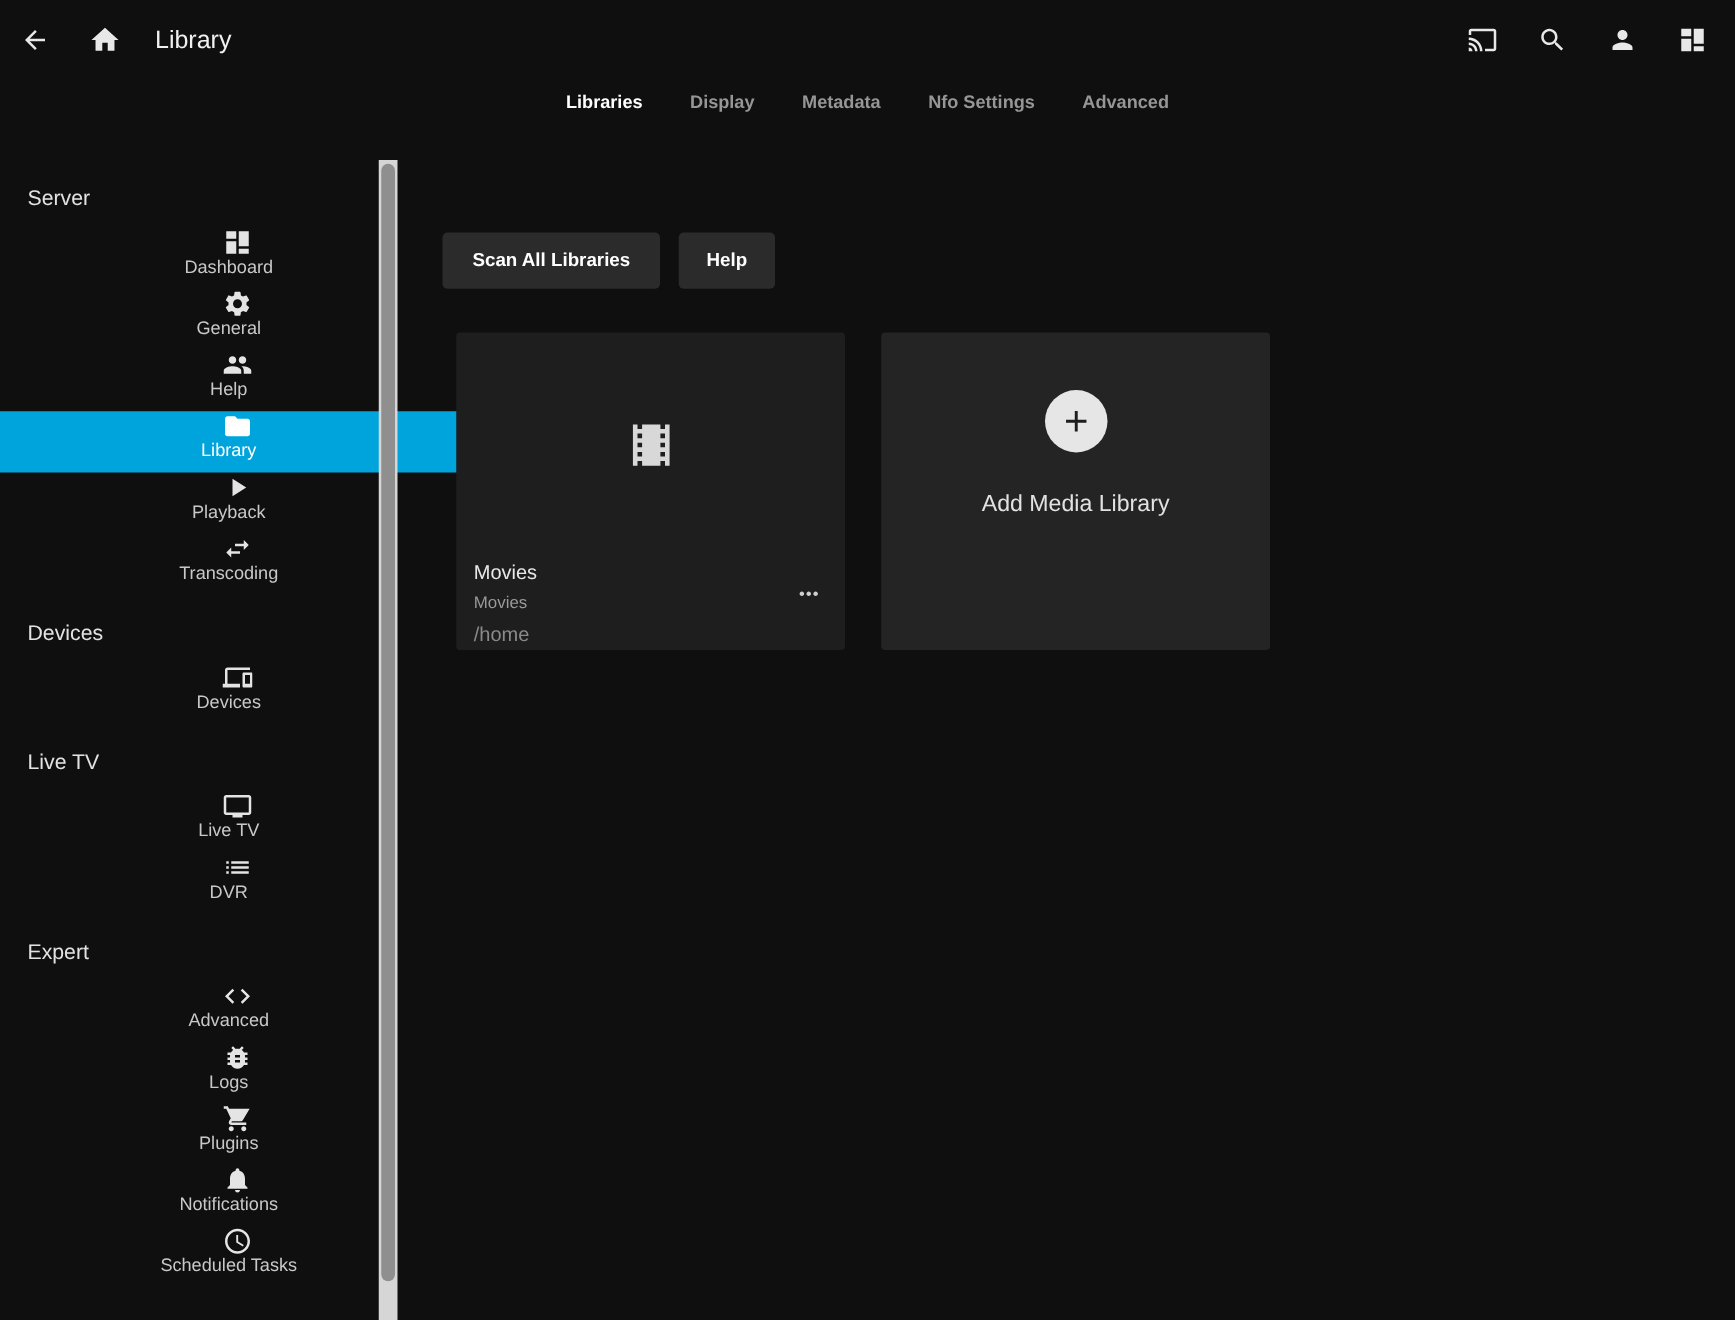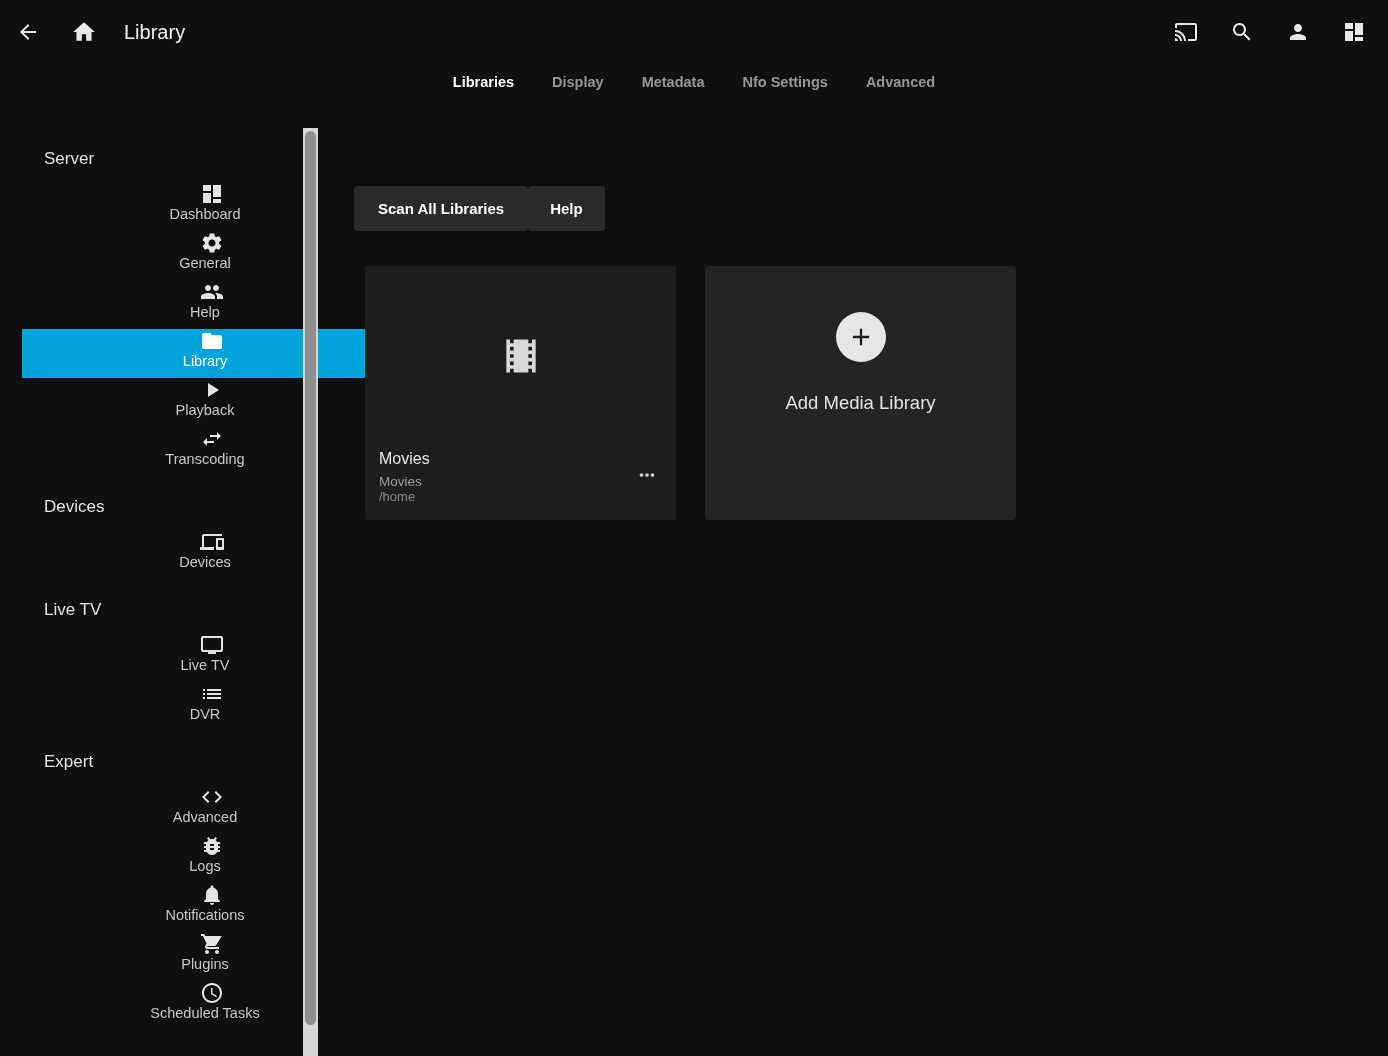--- a/index.html
+++ b/index.html
@@ -18,47 +18,47 @@
   .page-title{font-size:20px;color:#f0f0f0;margin-left:16px;font-weight:400;}
   .header-right{position:absolute;right:6px;top:8px;display:flex;}
   .header-right .icon-btn{width:56px;}
 
   
   .tabs{position:absolute;top:64px;left:0;right:0;height:36px;display:flex;justify-content:center;align-items:center;gap:26px;}
   .tab{font-size:14.5px;font-weight:700;color:#969696;cursor:pointer;background:none;border:none;font-family:inherit;}
   .tab.active{color:#ffffff;}
 
   
-  .sidebar{position:absolute;top:128px;left:0;width:366px;bottom:0;padding-top:14px;box-sizing:border-box;overflow:hidden;margin-left:22px;}
+  .sidebar{position:absolute;top:128px;left:0;width:366px;bottom:0;padding-top:14px;box-sizing:border-box;overflow:hidden;}
   .side-section{margin:0;}
   .side-section + .side-section{margin-top:14px;}
   .side-heading{height:34px;display:flex;align-items:center;padding-left:22px;font-size:17px;color:#e2e2e2;margin-bottom:6px;}
   .side-item{height:49px;display:flex;align-items:center;color:#c8c8c8;font-size:14.5px;cursor:pointer;flex-direction:column;}
   .side-item .s-icon{width:24px;height:24px;margin-left:37px;margin-right:24px;color:#e4e4e4;flex:0 0 auto;}
   .side-item.active{background:#00a4dc;color:#ffffff;}
   .side-item.active .s-icon{color:#ffffff;}
 
   
   .scroll-track{position:absolute;left:303px;top:128px;width:15px;height:928px;background:#d6d6d6;}
   .scroll-thumb{position:absolute;left:2px;top:3px;width:11px;height:894px;background:#8f8f8f;border-radius:6px;}
 
   
   .main{position:absolute;left:318px;top:128px;right:0;bottom:0;}
-  .actions{margin:58px 0 0 36px;display:flex;}
+  .actions{margin:58px 0 0 36px;display:flex;gap:15px;}
   .btn{background:#2b2b2b;color:#fff;font-weight:700;font-size:15px;border:none;border-radius:4px;height:45px;padding:0 24px;cursor:pointer;font-family:inherit;}
   .btn.help{padding:0 22px;}
 
   .cards{display:flex;gap:29px;margin:35px 0 0 47px;}
   .card{width:311px;height:254px;border-radius:3px;position:relative;box-sizing:border-box;}
   .card.movies{background:#1e1e1e;cursor:pointer;}
   .card-img{height:180px;display:flex;align-items:center;justify-content:center;color:#d8d8d8;}
   .card-text{padding:0 14px;}
   .card-title{font-size:16px;color:#e8e8e8;margin-top:4px;}
   .card-sub{font-size:13.5px;color:#9a9a9a;margin-top:6px;}
-  .card-path{font-size:13px;color:#8a8a8a;margin-top:0;}
+  .card-path{font-size:16px;color:#8a8a8a;margin-top:11px;}
   .more-btn{position:absolute;right:10px;top:192px;width:38px;height:34px;display:flex;align-items:center;justify-content:center;color:#cfcfcf;background:none;border:none;cursor:pointer;}
 
   .card.add{background:#242424;display:flex;flex-direction:column;align-items:center;cursor:pointer;text-align:right;}
   .add-circle{width:50px;height:50px;border-radius:50%;background:#e6e6e6;margin-top:46px;display:flex;align-items:center;justify-content:center;color:#1d1d1d;}
   .add-label{margin-top:30px;font-size:18.5px;color:#e2e2e2;}
 </style>
 </head>
 <body>
 
 <div class="header">
@@ -231,33 +231,33 @@
         <svg width="24" height="24" viewBox="0 0 24 24">
             <path d="M20 8h-2.81c-.45-.78-1.07-1.45-1.82-1.96L17 4.41 15.59 3l-2.17 2.17C12.96 5.06 12.49 5 12 5c-.49 0-.96.06-1.41.17L8.41 3 7 4.41l1.62 1.63C7.88 6.55 7.26 7.22 6.81 8H4v2h2.09c-.05.33-.09.66-.09 1v1H4v2h2v1c0 .34.04.67.09 1H4v2h2.81c1.04 1.79 2.97 3 5.19 3s4.15-1.21 5.19-3H20v-2h-2.09c.05-.33.09-.66.09-1v-1h2v-2h-2v-1c0-.34-.04-.67-.09-1H20V8zm-6 8h-4v-2h4v2zm0-4h-4v-2h4v2z"></path>
           </svg>
       </span>
       <span>Logs</span>
     </div>
 
     <div class="side-item">
       <span class="s-icon">
         <svg width="24" height="24" viewBox="0 0 24 24">
+            <path d="M7 18c-1.1 0-1.99.9-1.99 2S5.9 22 7 22s2-.9 2-2-.9-2-2-2zm10 0c-1.1 0-1.99.9-1.99 2s.89 2 1.99 2 2-.9 2-2-.9-2-2-2zM7.16 14h7.45c.75 0 1.41-.41 1.75-1.03L21.7 4H5.21l-.94-2H1v2h2l3.6 7.59-1.35 2.44C4.52 15.37 5.48 17 7 17h12v-2H7.42c-.14 0-.25-.11-.25-.25l.03-.12.96-1.63z"></path>
+          </svg>
+      </span>
+      <span>Plugins</span>
+    </div>
+
+    <div class="side-item">
+      <span class="s-icon">
+        <svg width="24" height="24" viewBox="0 0 24 24">
             <path d="M12 22c1.1 0 2-.9 2-2h-4c0 1.1.89 2 2 2zm6-6v-5c0-3.07-1.64-5.64-4.5-6.32V4c0-.83-.67-1.5-1.5-1.5s-1.5.67-1.5 1.5v.68C7.63 5.36 6 7.92 6 11v5l-2 2v1h16v-1l-2-2z"></path>
           </svg>
       </span>
       <span>Notifications</span>
-    </div>
-
-    <div class="side-item">
-      <span class="s-icon">
-        <svg width="24" height="24" viewBox="0 0 24 24">
-            <path d="M7 18c-1.1 0-1.99.9-1.99 2S5.9 22 7 22s2-.9 2-2-.9-2-2-2zm10 0c-1.1 0-1.99.9-1.99 2s.89 2 1.99 2 2-.9 2-2-.9-2-2-2zM7.16 14h7.45c.75 0 1.41-.41 1.75-1.03L21.7 4H5.21l-.94-2H1v2h2l3.6 7.59-1.35 2.44C4.52 15.37 5.48 17 7 17h12v-2H7.42c-.14 0-.25-.11-.25-.25l.03-.12.96-1.63z"></path>
-          </svg>
-      </span>
-      <span>Plugins</span>
     </div>
 
     <div class="side-item">
       <span class="s-icon">
         <svg width="24" height="24" viewBox="0 0 24 24">
             <path d="M11.99 2C6.47 2 2 6.48 2 12s4.47 10 9.99 10C17.52 22 22 17.52 22 12S17.52 2 11.99 2zM12 20c-4.42 0-8-3.58-8-8s3.58-8 8-8 8 3.58 8 8-3.58 8-8 8zm.5-13H11v6l5.25 3.15.75-1.23-4.5-2.67z"></path>
           </svg>
       </span>
       <span>Scheduled Tasks</span>
     </div>

